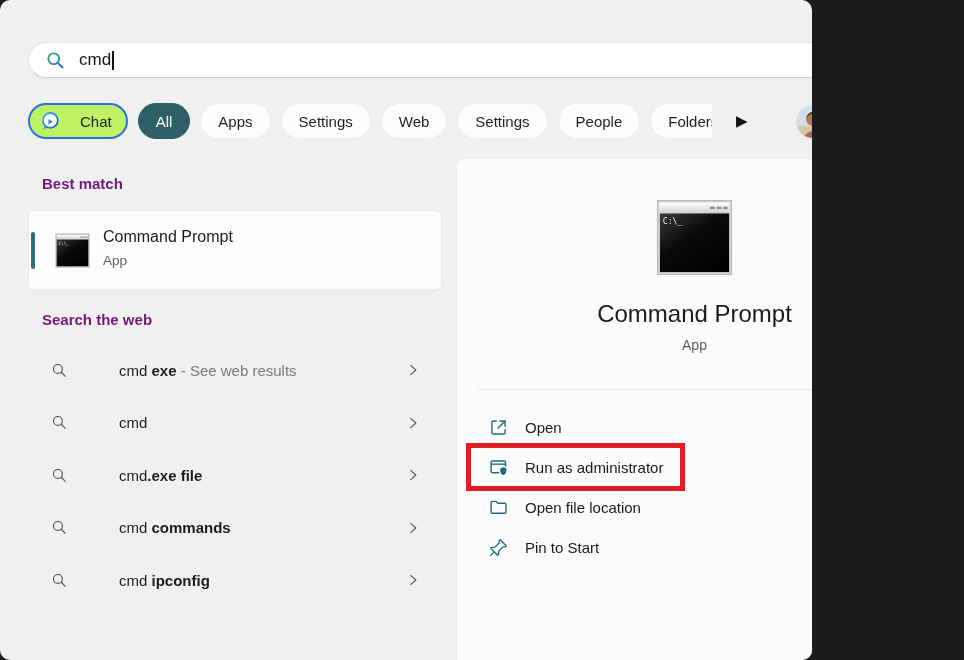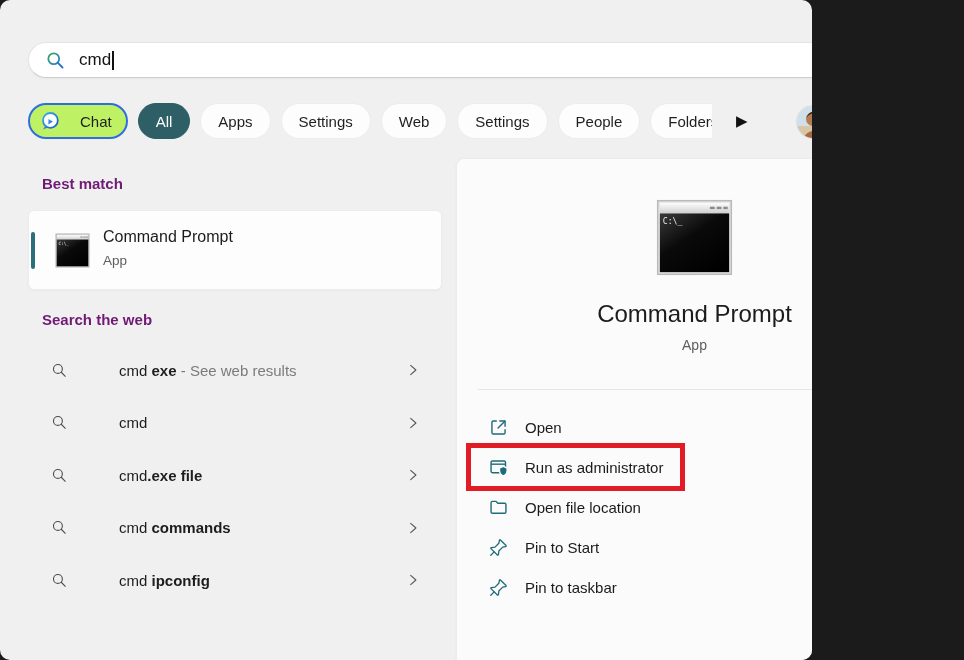--- a/index.html
+++ b/index.html
@@ -262,23 +262,16 @@
   </div>
 
   <div class="action-row" style="top:527px">
     <svg class="aicon" viewBox="0 0 24 24">
       <path d="M14.2 3.4 L20.6 9.8 C21 10.2 20.8 10.8 20.3 10.9 L16.8 11.6 L12.4 16 L11.9 20.2 C11.8 20.8 11.1 21 10.7 20.6 L3.4 13.3 C3 12.9 3.2 12.2 3.8 12.1 L8 11.6 L12.4 7.2 L13.1 3.7 C13.2 3.2 13.8 3 14.2 3.4 Z" fill="none" stroke="#1f6b7a" stroke-width="1.5" stroke-linejoin="round"></path>
       <line x1="7" y1="17" x2="3.2" y2="20.8" stroke="#1f6b7a" stroke-width="1.5" stroke-linecap="round"></line>
     </svg>
     <span class="albl">Pin to Start</span>
   </div>
 
-  <div class="action-row" style="top:567px">
-    <svg class="aicon" viewBox="0 0 24 24">
-      <path d="M14.2 3.4 L20.6 9.8 C21 10.2 20.8 10.8 20.3 10.9 L16.8 11.6 L12.4 16 L11.9 20.2 C11.8 20.8 11.1 21 10.7 20.6 L3.4 13.3 C3 12.9 3.2 12.2 3.8 12.1 L8 11.6 L12.4 7.2 L13.1 3.7 C13.2 3.2 13.8 3 14.2 3.4 Z" fill="none" stroke="#1f6b7a" stroke-width="1.5" stroke-linejoin="round"></path>
-      <line x1="7" y1="17" x2="3.2" y2="20.8" stroke="#1f6b7a" stroke-width="1.5" stroke-linecap="round"></line>
-    </svg>
-    <span class="albl">Pin to taskbar</span>
-  </div>
 
   <div class="red-box"></div>
 
 </div>
 
 </body></html>

